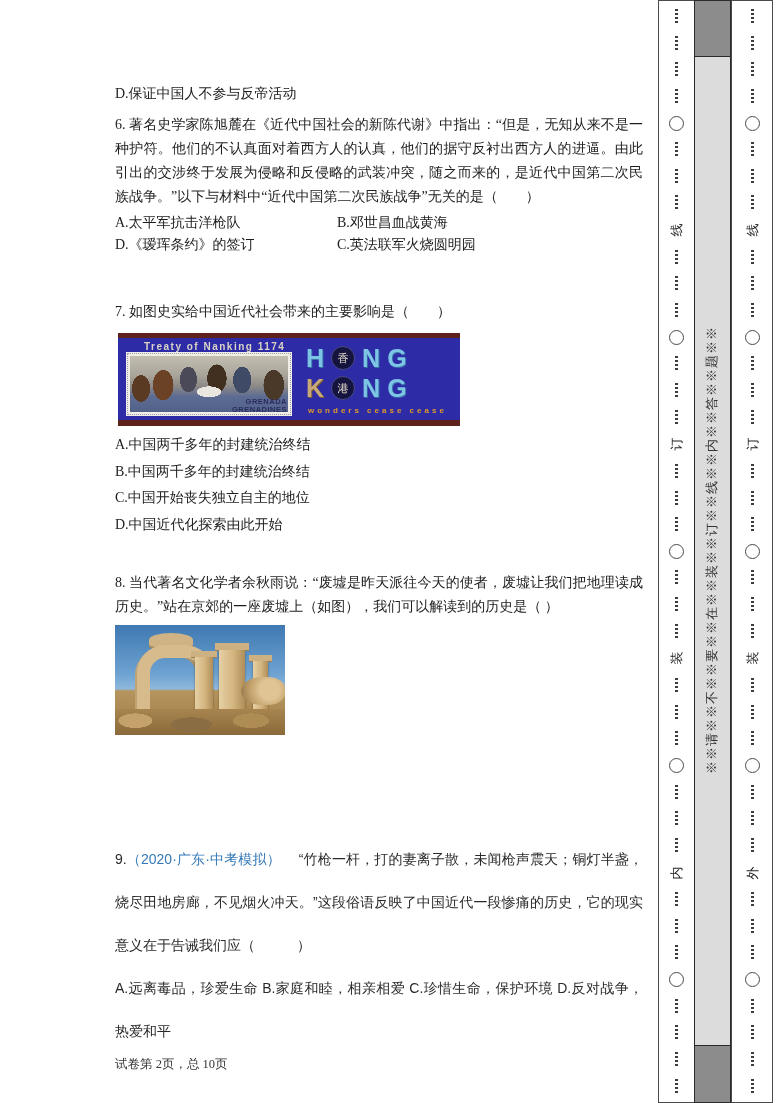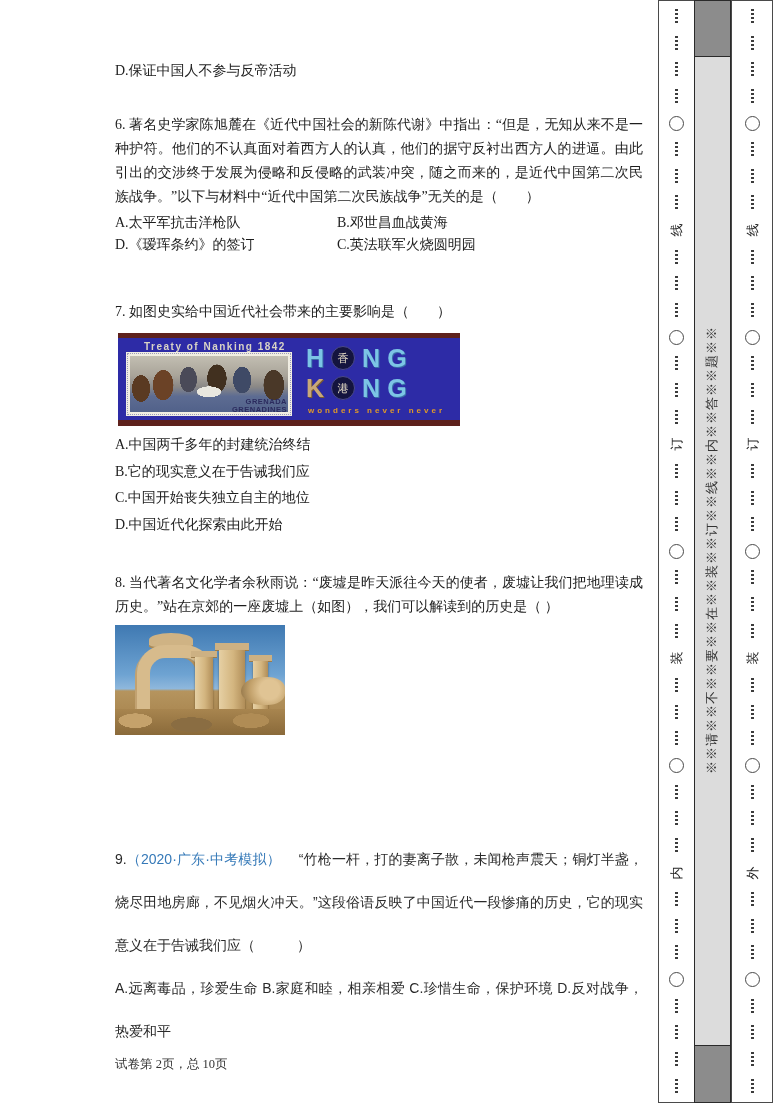--- a/index.html
+++ b/index.html
@@ -5,21 +5,21 @@
   html,body{margin:0;padding:0;background:#ffffff;}
   #page{position:relative;width:780px;height:1103px;background:#fff;overflow:hidden;
         font-family:"Liberation Serif","DejaVu Serif",serif;color:#1d1d1d;}
 
   
   #content{position:absolute;left:115px;top:0;width:528px;height:1103px;}
   .blk{position:absolute;left:0;width:100%;}
   .stem{font-size:14px;line-height:24px;text-align:justify;}
   .opt-grid{display:grid;grid-template-columns:222px 1fr;font-size:14px;line-height:22px;}
   .opt-list span{display:block;font-size:14px;line-height:26.5px;}
-  .dangling{font-size:14px;line-height:20px;}
+  .dangling{font-size:14px;line-height:20px;margin-top:23px;}
 
   
   .stamp{position:absolute;left:3px;top:333px;width:342px;height:82px;background:#2d2ba6;
          border-top:5px solid #5e211c;border-bottom:6px solid #5e211c;box-sizing:content-box;
          font-family:"Liberation Sans","DejaVu Sans",sans-serif;}
   .treaty{position:absolute;top:3px;left:26px;color:#d9d4c6;font-size:10px;font-weight:bold;
           letter-spacing:1.5px;white-space:nowrap;}
   .stampcard{position:absolute;left:8px;top:14px;width:166px;height:64px;background:#f0ede2;
              outline:1.5px dotted #9a9ab8;outline-offset:-2px;}
   .painting{position:absolute;inset:4px;
@@ -106,21 +106,21 @@
     <div class="blk opt-grid" style="top:212px">
       <span>A.太平军抗击洋枪队</span>
       <span>B.邓世昌血战黄海</span>
       <span>D.《瑷珲条约》的签订</span>
       <span>C.英法联军火烧圆明园</span>
     </div>
 
     <div class="blk stem" style="top:300px">7. 如图史实给中国近代社会带来的主要影响是（　　）</div>
 
     <div class="stamp">
-      <div class="treaty">Treaty of Nanking 1842</div>
+      <div class="treaty">Treaty of Nanking 1174</div>
       <div class="stampcard">
         <div class="painting"></div>
         <div class="grenada">
           <div>GRENADA</div>
           <div>GRENADINES</div>
         </div>
       </div>
       <div class="hk">
         <div class="hkrow">
           <span class="hkletter">H</span>
@@ -128,26 +128,26 @@
           <span class="hkletter">N</span>
           <span class="hkletter">G</span>
         </div>
         <div class="hkrow">
           <span class="hkletter alt">K</span>
           <span class="hkcircle">港</span>
           <span class="hkletter">N</span>
           <span class="hkletter">G</span>
         </div>
       </div>
-      <div class="wonders">wonders never never</div>
+      <div class="wonders">wonders cease cease</div>
     </div>
 
     <div class="blk opt-list" style="top:432px">
       <span>A.中国两千多年的封建统治终结</span>
-      <span>B.它的现实意义在于告诫我们应</span>
+      <span>B.中国两千多年的封建统治终结</span>
       <span>C.中国开始丧失独立自主的地位</span>
       <span>D.中国近代化探索由此开始</span>
     </div>
 
     <div class="blk stem" style="top:571px">8. 当代著名文化学者余秋雨说：“废墟是昨天派往今天的使者，废墟让我们把地理读成历史。”站在京郊的一座废墟上（如图），我们可以解读到的历史是（ ）</div>
 
     <div class="ruins">
       <div class="archtop"></div>
       <div class="arch"></div>
       <div class="cap" style="left:76px;top:26px;width:26px;height:6px"></div>

